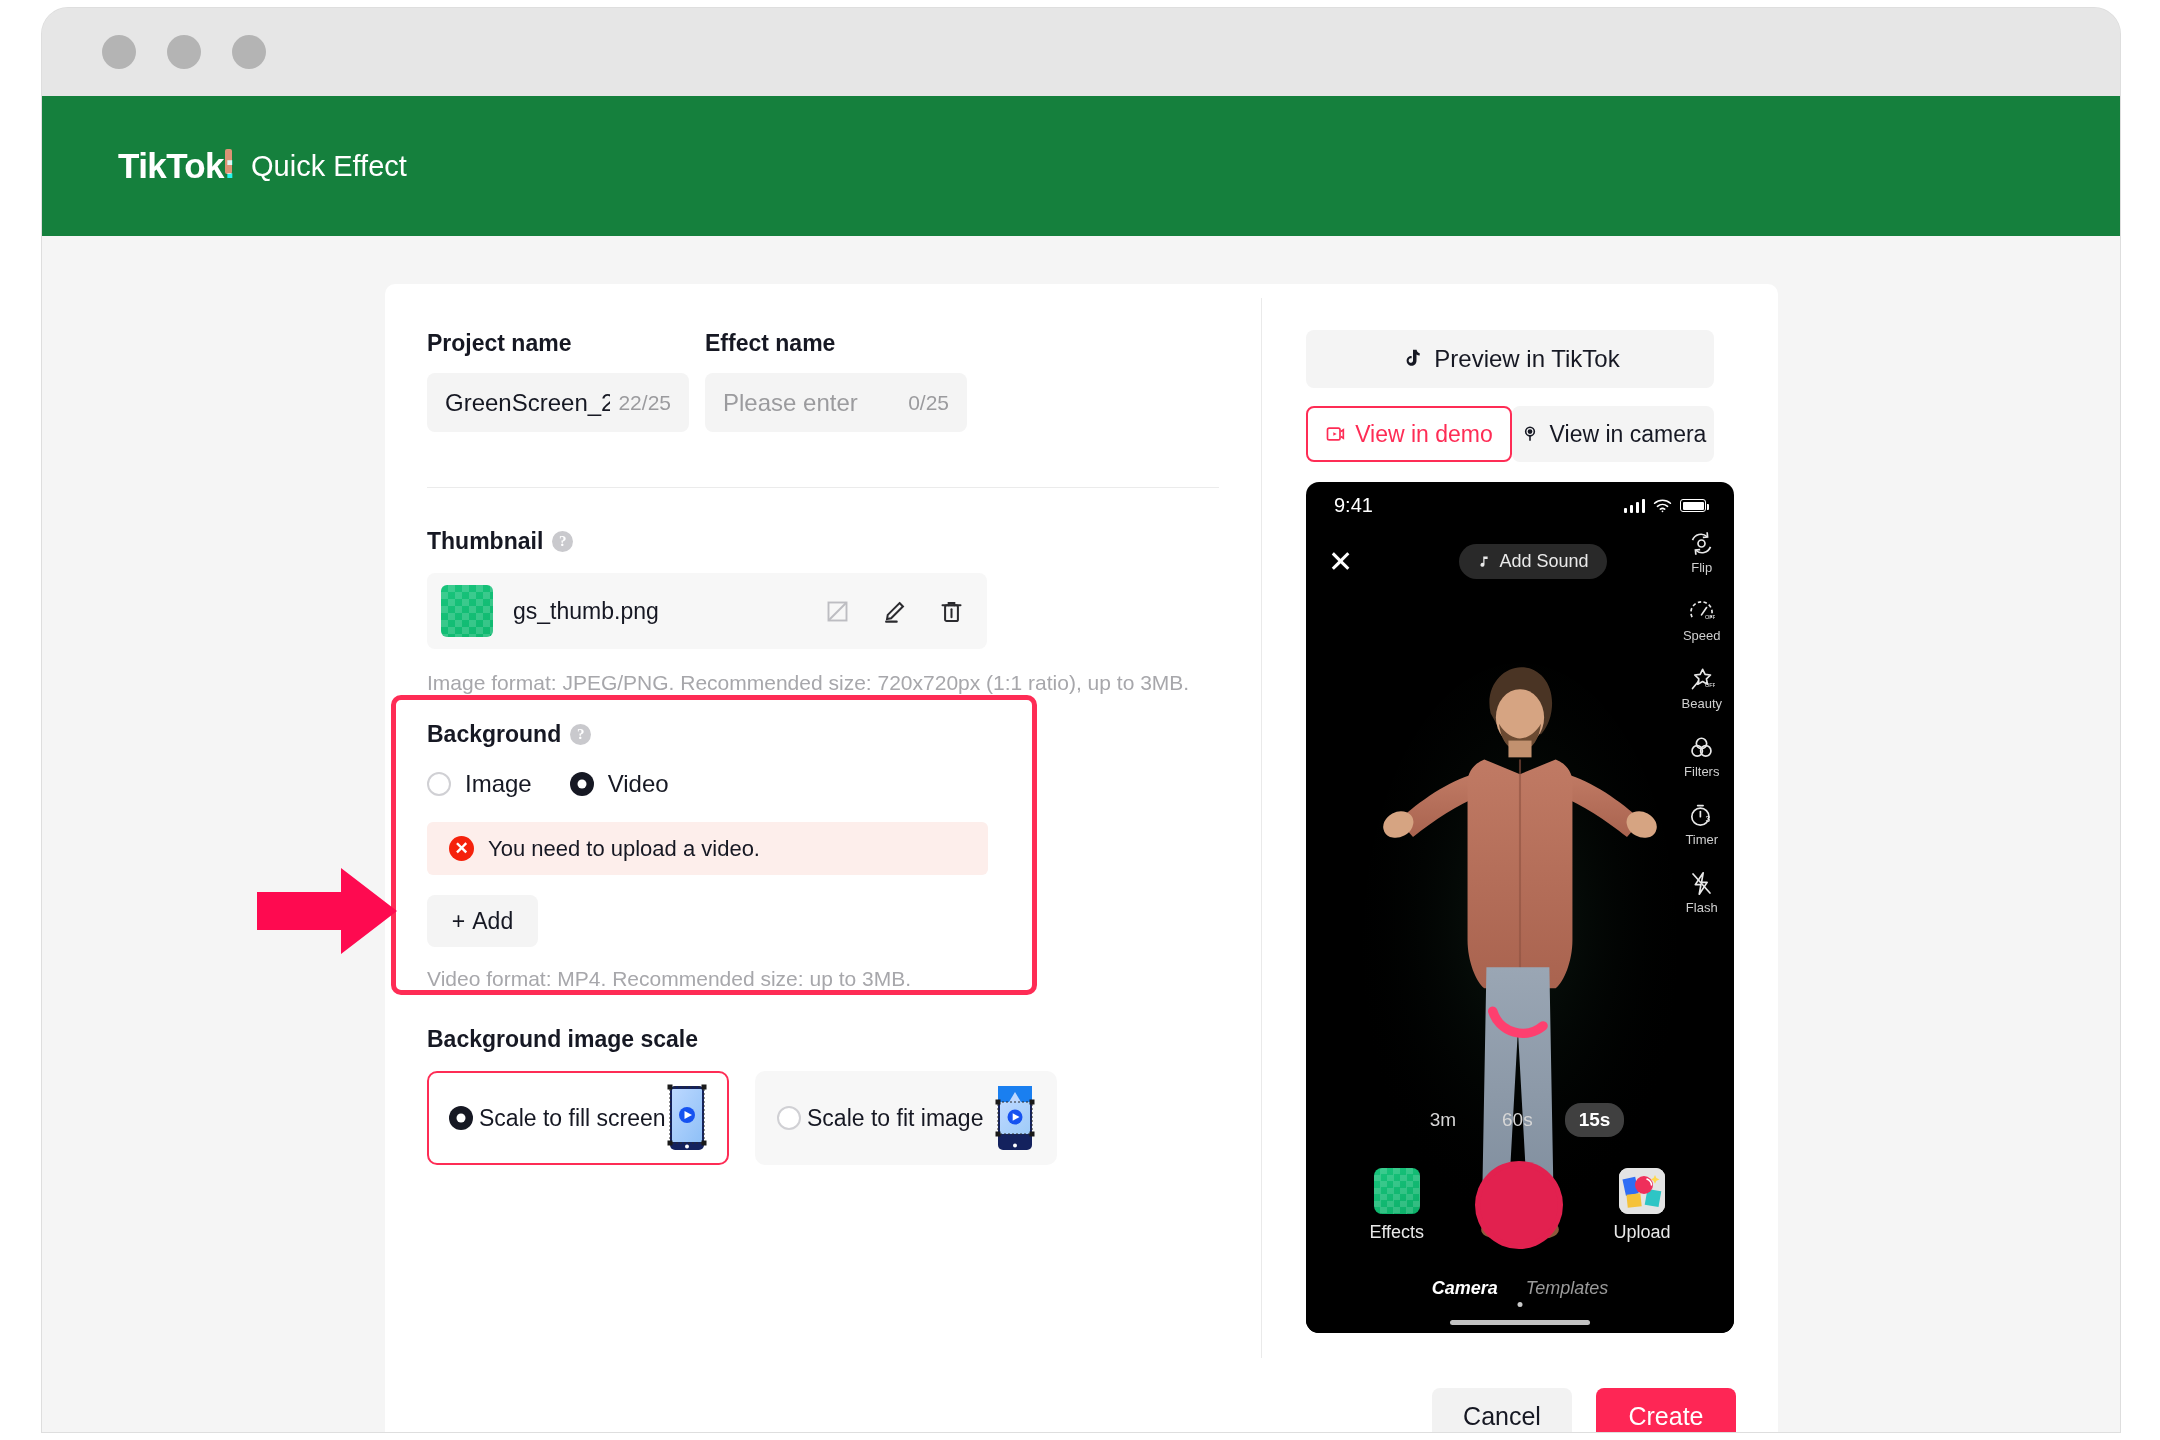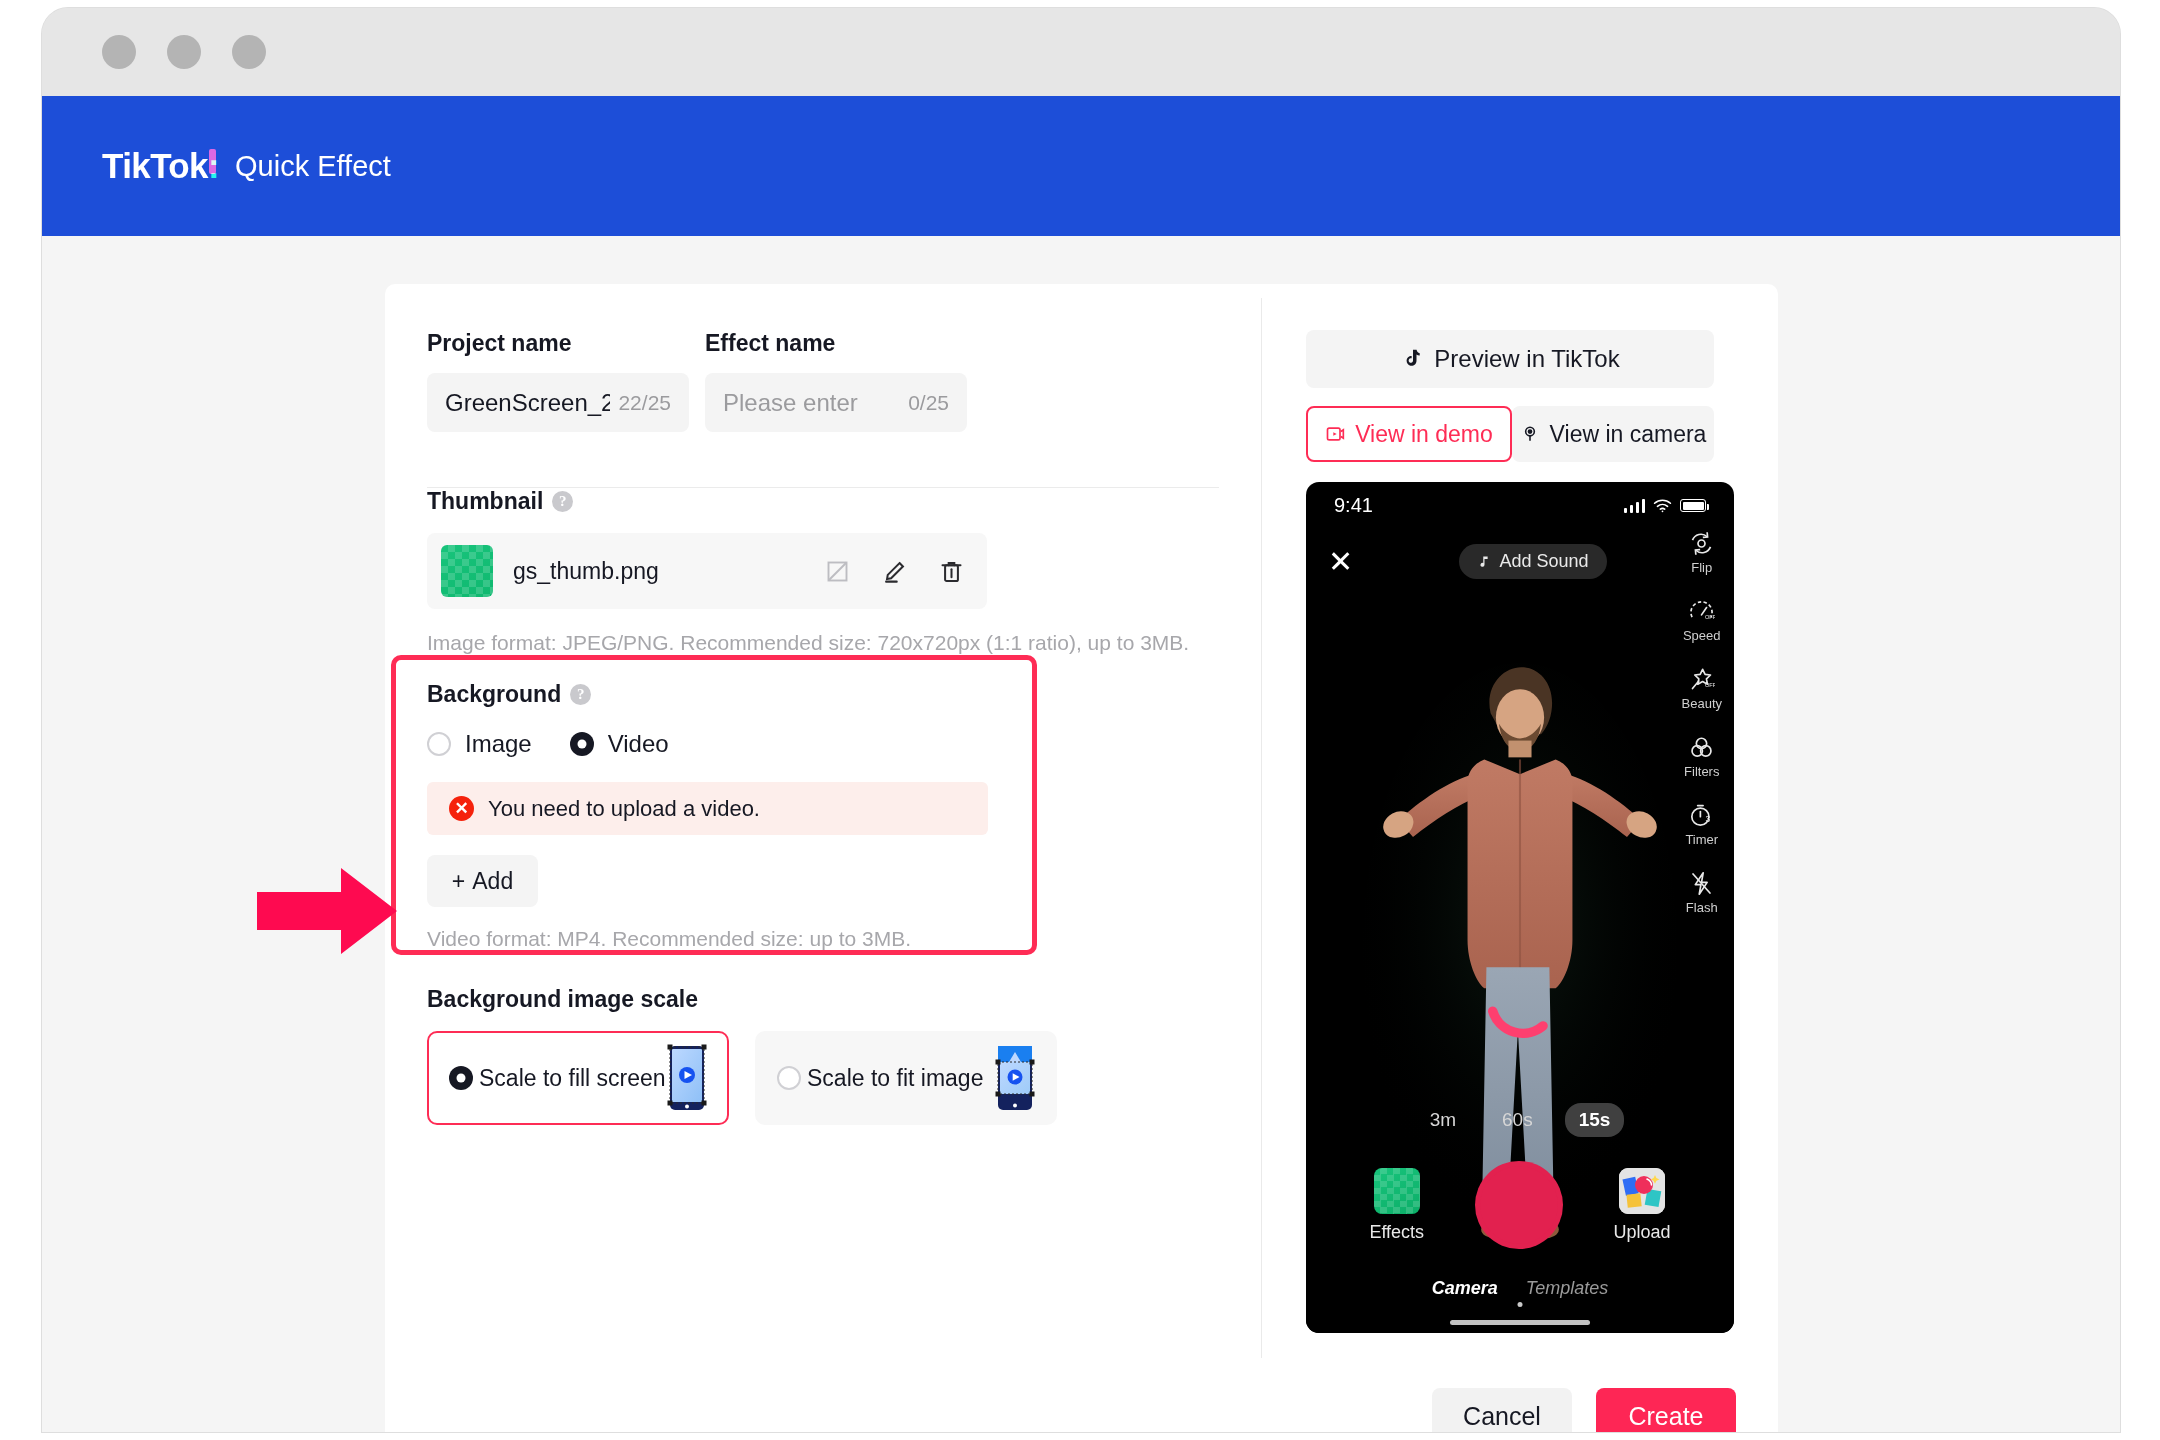--- a/index.html
+++ b/index.html
@@ -26,24 +26,24 @@
     display: flex;
     align-items: center;
     padding-left: 60px;
     gap: 31px;
   }
   .dot { width: 34px; height: 34px; border-radius: 50%; background: #b4b4b4; }
 
   
   .appbar {
     height: 140px;
-    background: #1d4ed8;
+    background: #15803d;
     display: flex;
     align-items: center;
-    padding-left: 60px;
+    padding-left: 76px;
     gap: 16px;
   }
   .logo {
     font-size: 35px;
     font-weight: 700;
     color: #ffffff;
     letter-spacing: -0.6px;
     position: relative;
     display: inline-block;
   }
@@ -427,21 +427,21 @@
               <div class="finput">
                 <span class="val ph">Please enter</span>
                 <span class="count">0/25</span>
               </div>
             </div>
 
           </div>
 
           <div class="hr"></div>
 
-          <div style="">
+          <div style="margin-top:40px">
             <div class="sect-title">
               <span>Thumbnail</span>
               <span class="help">?</span>
             </div>
 
             <div class="thumb-box">
               <div class="thumb-img"></div>
               <div class="thumb-name">gs_thumb.png</div>
               <div class="thumb-icons">
                 <svg class="ic" viewBox="0 0 24 24" fill="none" stroke="#bdbdc2" stroke-width="1.7">

